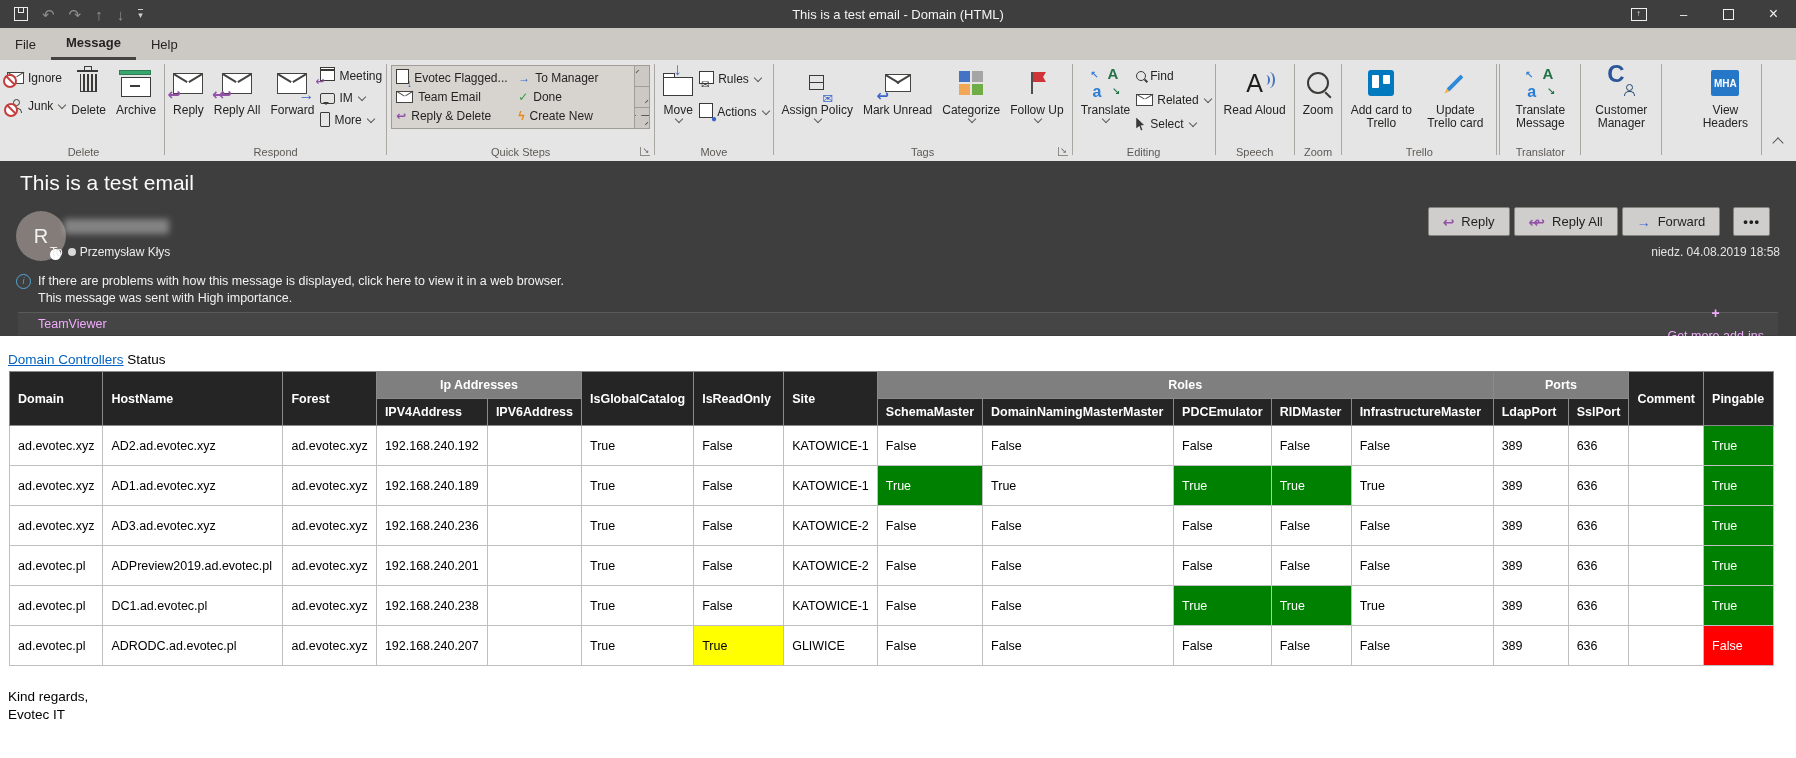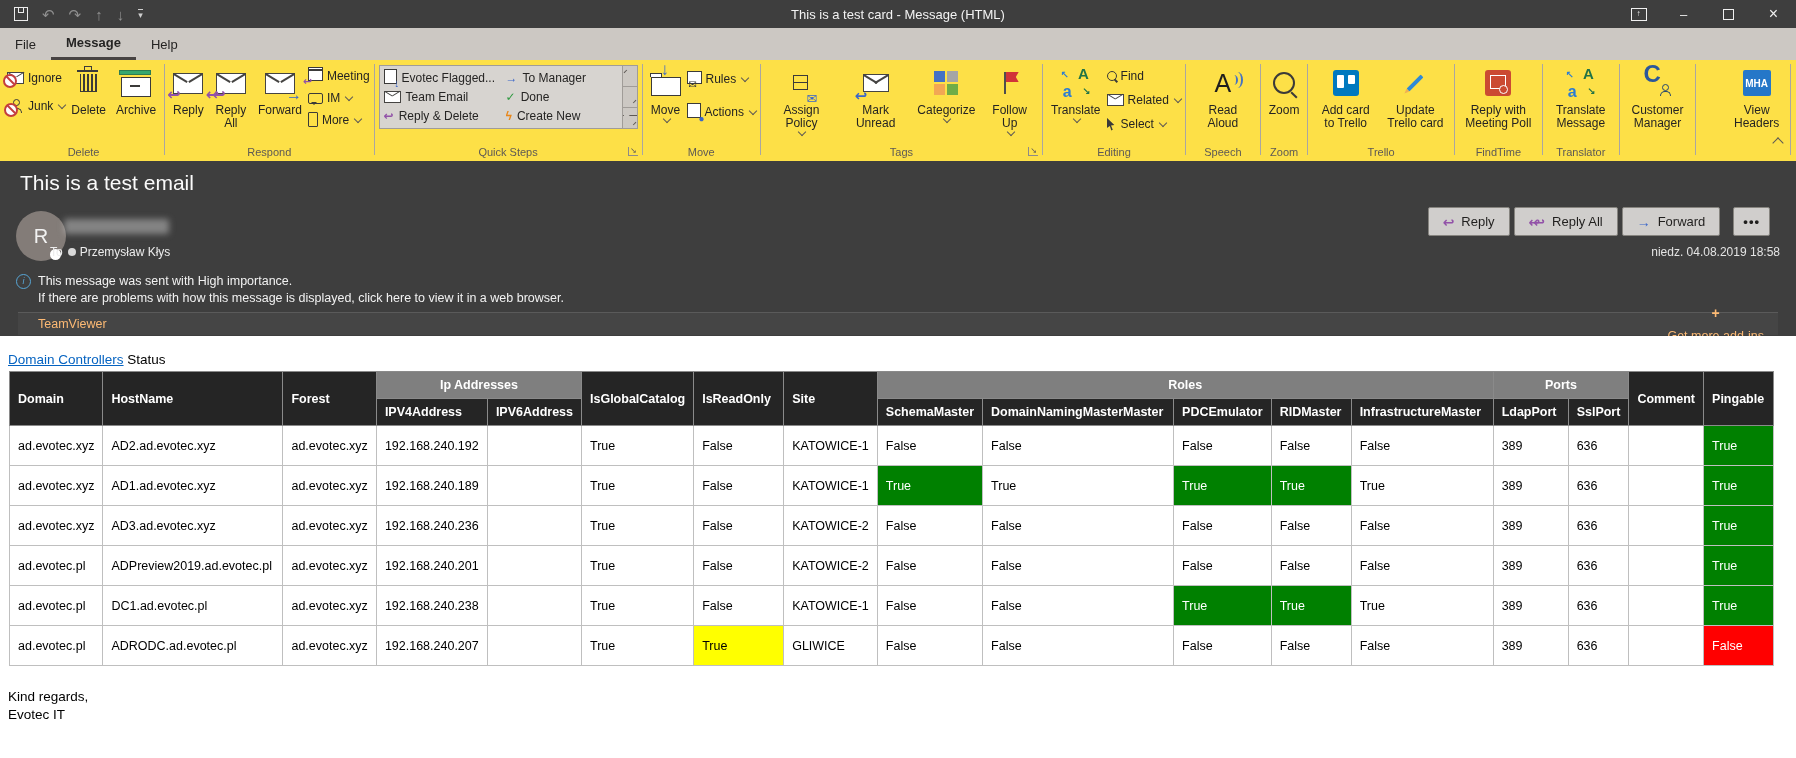--- a/index.html
+++ b/index.html
@@ -20,21 +20,21 @@
   .ribbonopts{width:14px;height:11px;border:1.2px solid #f0f0f0;display:flex;align-items:flex-start;justify-content:center;font-size:8px;line-height:9px;}
   .maxbox{width:9px;height:9px;border:1.2px solid #f0f0f0;display:inline-block;}
   
   .tabrow{height:32px;background:#ccc8c3;display:flex;align-items:stretch;font-size:13px;color:#252423;}
   .tab{display:flex;align-items:center;padding:0 15px;}
   .tab.active{font-weight:bold;border-bottom:3px solid #474342;padding-bottom:0;}
   .tellme{display:flex;align-items:center;gap:8px;margin-left:42px;color:#33312f;}
   .bulb{width:9px;height:9px;border:1.4px solid #4a4846;border-radius:50%;position:relative;display:inline-block;}
   .bulb::after{content:"";position:absolute;left:2px;bottom:-4px;width:3px;height:3px;border-left:1.4px solid #4a4846;border-right:1.4px solid #4a4846;}
   
-  .ribbon{height:101px;background:#fde047;display:flex;align-items:stretch;position:relative;padding:0 4px;}
+  .ribbon{height:101px;background:#e5e5e5;display:flex;align-items:stretch;position:relative;padding:0 4px;}
   .rgroup{display:flex;flex-direction:column;padding:3px 3px 0 3px;}
   .rgroup-content{display:flex;flex:1;align-items:flex-start;gap:2px;}
   .rgroup-label{position:relative;height:16px;font-size:11px;color:#5d5955;text-align:center;line-height:14px;white-space:nowrap;}
   .launcher{position:absolute;right:0;top:2px;font-size:8px;color:#5d5955;border:1px solid #8f8b87;border-top:none;border-right:none;padding:0 1px;line-height:8px;}
   .rdiv{width:1px;background:#aaa6a1;margin:4px 1px 6px 1px;}
   .bigbtn{display:flex;flex-direction:column;align-items:center;text-align:center;font-size:12px;line-height:13px;color:#252423;padding:2px 4px;max-width:72px;}
   .bigbtn .iconzone{height:36px;display:flex;align-items:center;justify-content:center;position:relative;margin-bottom:3px;}
   .smallcol{display:flex;flex-direction:column;justify-content:flex-start;gap:7px;padding-top:4px;}
   .smallbtn{display:flex;align-items:center;gap:4px;font-size:12px;color:#252423;white-space:nowrap;}
   .chv{display:inline-block;width:5px;height:5px;border-right:1.3px solid #5d5955;border-bottom:1.3px solid #5d5955;transform:rotate(45deg);margin-left:2px;position:relative;top:-1px;}
@@ -131,21 +131,21 @@
   .chipdot{width:8px;height:8px;border-radius:50%;background:#d8d8d8;display:inline-block;}
   .replybar{position:absolute;right:26px;top:46px;display:flex;gap:4px;align-items:center;}
   .hbtn{background:#d0cecc;border:1px solid #86847f;color:#201f1e;font-size:13px;height:27px;display:flex;align-items:center;gap:7px;padding:0 14px;border-radius:2px;}
   .hbtn .ic{font-weight:bold;font-size:14px;line-height:1;}
   .dbl{letter-spacing:-7px;margin-right:7px;}
   .dots-btn{margin-left:9px;padding:0 9px;letter-spacing:1px;font-weight:bold;}
   .dateline{position:absolute;right:16px;top:84px;font-size:12px;color:#e4e4e4;}
   .infoarea{position:absolute;left:16px;top:112px;font-size:12.5px;color:#f2f2f2;line-height:17px;display:flex;gap:7px;}
   .info-ic{width:13px;height:13px;border:1.5px solid #58a6d6;border-radius:50%;color:#58a6d6;font-size:9px;font-style:italic;display:flex;align-items:center;justify-content:center;margin-top:1px;flex:none;}
   .info-ic::after{content:"i";}
-  .addinbar{position:absolute;left:18px;right:18px;top:151px;height:22px;background:#454545;border-top:1px solid #5a5a5a;display:flex;align-items:center;font-size:12.5px;color:#fdba74;}
+  .addinbar{position:absolute;left:18px;right:18px;top:151px;height:22px;background:#454545;border-top:1px solid #5a5a5a;display:flex;align-items:center;font-size:12.5px;color:#f0abfc;}
   .addinbar .tv{padding-left:20px;}
   .getmore{margin-left:auto;padding-right:14px;display:flex;align-items:center;gap:8px;flex-direction:column;}
   .plus-ic::before{content:"+";font-size:14px;font-weight:bold;}
   
   .mailbody{height:342px;background:#fff;position:relative;}
   .dc-heading{position:absolute;left:8px;top:16px;font-size:13.5px;color:#000;}
   .dc-heading a{color:#0563c1;text-decoration:underline;}
   #dc-table{position:absolute;left:9px;top:35px;border-collapse:collapse;table-layout:fixed;}
   #dc-table th{background:#252525;color:#fff;font-size:12.5px;font-weight:bold;text-align:left;padding:3px 8px;border:1px solid #8a8a8a;}
   #dc-table th.group{background:#7f7f7f;text-align:center;}
@@ -162,21 +162,21 @@
 
 <div class="titlebar">
   <div class="qat">
     <span class="floppy"></span>
     <span class="gl dis">↶</span>
     <span class="gl dis">↷</span>
     <span class="gl dis">↑</span>
     <span class="gl dis">↓</span>
     <span class="qat-custom">▾</span>
   </div>
-  <div class="win-title">This is a test card - Message (HTML)</div>
+  <div class="win-title">This is a test email - Domain (HTML)</div>
   <div class="winctl">
     <span class="wbtn">
         <span class="ribbonopts">↑</span>
       </span>
     <span class="wbtn">–</span>
     <span class="wbtn">
         <span class="maxbox"></span>
       </span>
     <span class="wbtn" style="font-size:16px;">×</span>
   </div>
@@ -453,31 +453,20 @@
         <span class="iconzone">
             <span class="pencil"></span>
           </span>
         <span>Update Trello card</span>
       </div>
     </div>
     <div class="rgroup-label">Trello</div>
   </div>
   <div class="rdiv"></div>
 
-  <div class="rgroup">
-    <div class="rgroup-content">
-      <div class="bigbtn" style="max-width:76px;">
-        <span class="iconzone">
-            <span class="ft-ic"></span>
-          </span>
-        <span>Reply with Meeting Poll</span>
-      </div>
-    </div>
-    <div class="rgroup-label">FindTime</div>
-  </div>
   <div class="rdiv"></div>
 
   <div class="rgroup">
     <div class="rgroup-content">
       <div class="bigbtn" style="max-width:64px;">
         <span class="iconzone">
             <span class="tricon">
               <span class="tr-ar1">↖</span>
               <span class="tr-g">A</span>
               <span class="tr-b">a</span>
@@ -556,22 +545,22 @@
       </span>
     <span class="hbtn dots-btn">
         <span>•••</span>
       </span>
   </div>
   <div class="dateline">niedz. 04.08.2019 18:58</div>
 
   <div class="infoarea">
     <span class="info-ic"></span>
     <span>
+      <span style="display:block;">If there are problems with how this message is displayed, click here to view it in a web browser.</span>
       <span style="display:block;">This message was sent with High importance.</span>
-      <span style="display:block;">If there are problems with how this message is displayed, click here to view it in a web browser.</span>
     </span>
   </div>
 
   <div class="addinbar">
     <span class="tv">TeamViewer</span>
     <span class="getmore">
       <span class="plus-ic"></span>
       <span>Get more add-ins</span>
     </span>
   </div>

